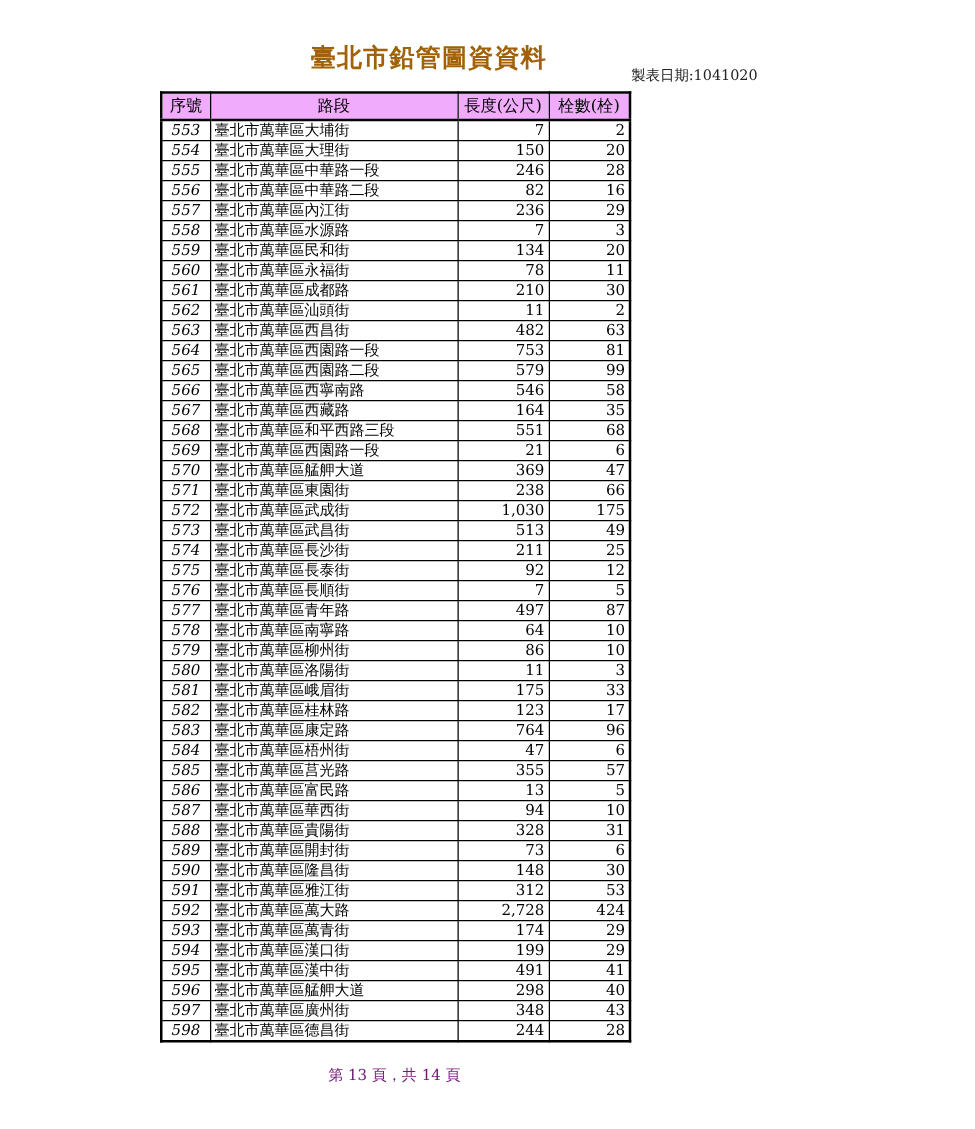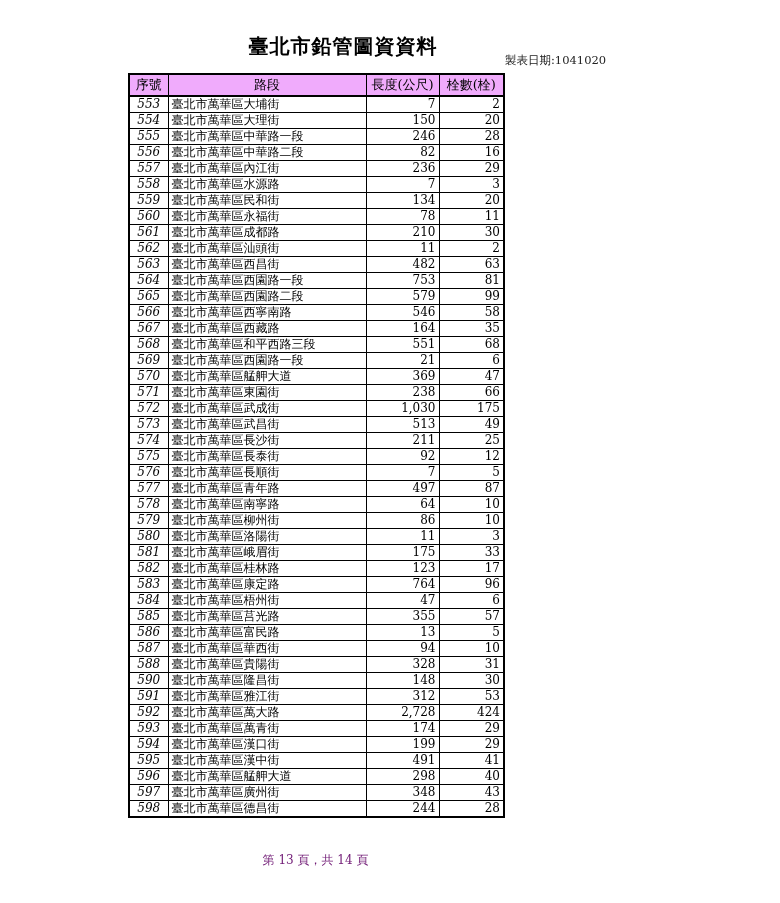--- a/index.html
+++ b/index.html
@@ -21,21 +21,21 @@
   }
   .title {
     position: absolute;
     left: 128px;
     top: 33px;
     width: 430px;
     text-align: center;
     font-size: 20px;
     font-weight: bold;
     letter-spacing: 1px;
-    color: #000000;
+    color: #a16207;
   }
   .report-date {
     position: absolute;
     left: 505px;
     top: 37px;
     font-size: 11.5px;
     color: #222222;
     white-space: nowrap;
     margin-top: 16px;
   }
@@ -353,20 +353,26 @@
     <td class="num">10</td>
   </tr>
 
   <tr>
     <td class="seq">588</td>
     <td class="road">臺北市萬華區貴陽街</td>
     <td class="num">328</td>
     <td class="num">31</td>
   </tr>
 
+  <tr>
+    <td class="seq">589</td>
+    <td class="road">臺北市萬華區開封街</td>
+    <td class="num">73</td>
+    <td class="num">6</td>
+  </tr>
 
   <tr>
     <td class="seq">590</td>
     <td class="road">臺北市萬華區隆昌街</td>
     <td class="num">148</td>
     <td class="num">30</td>
   </tr>
 
   <tr>
     <td class="seq">591</td>

